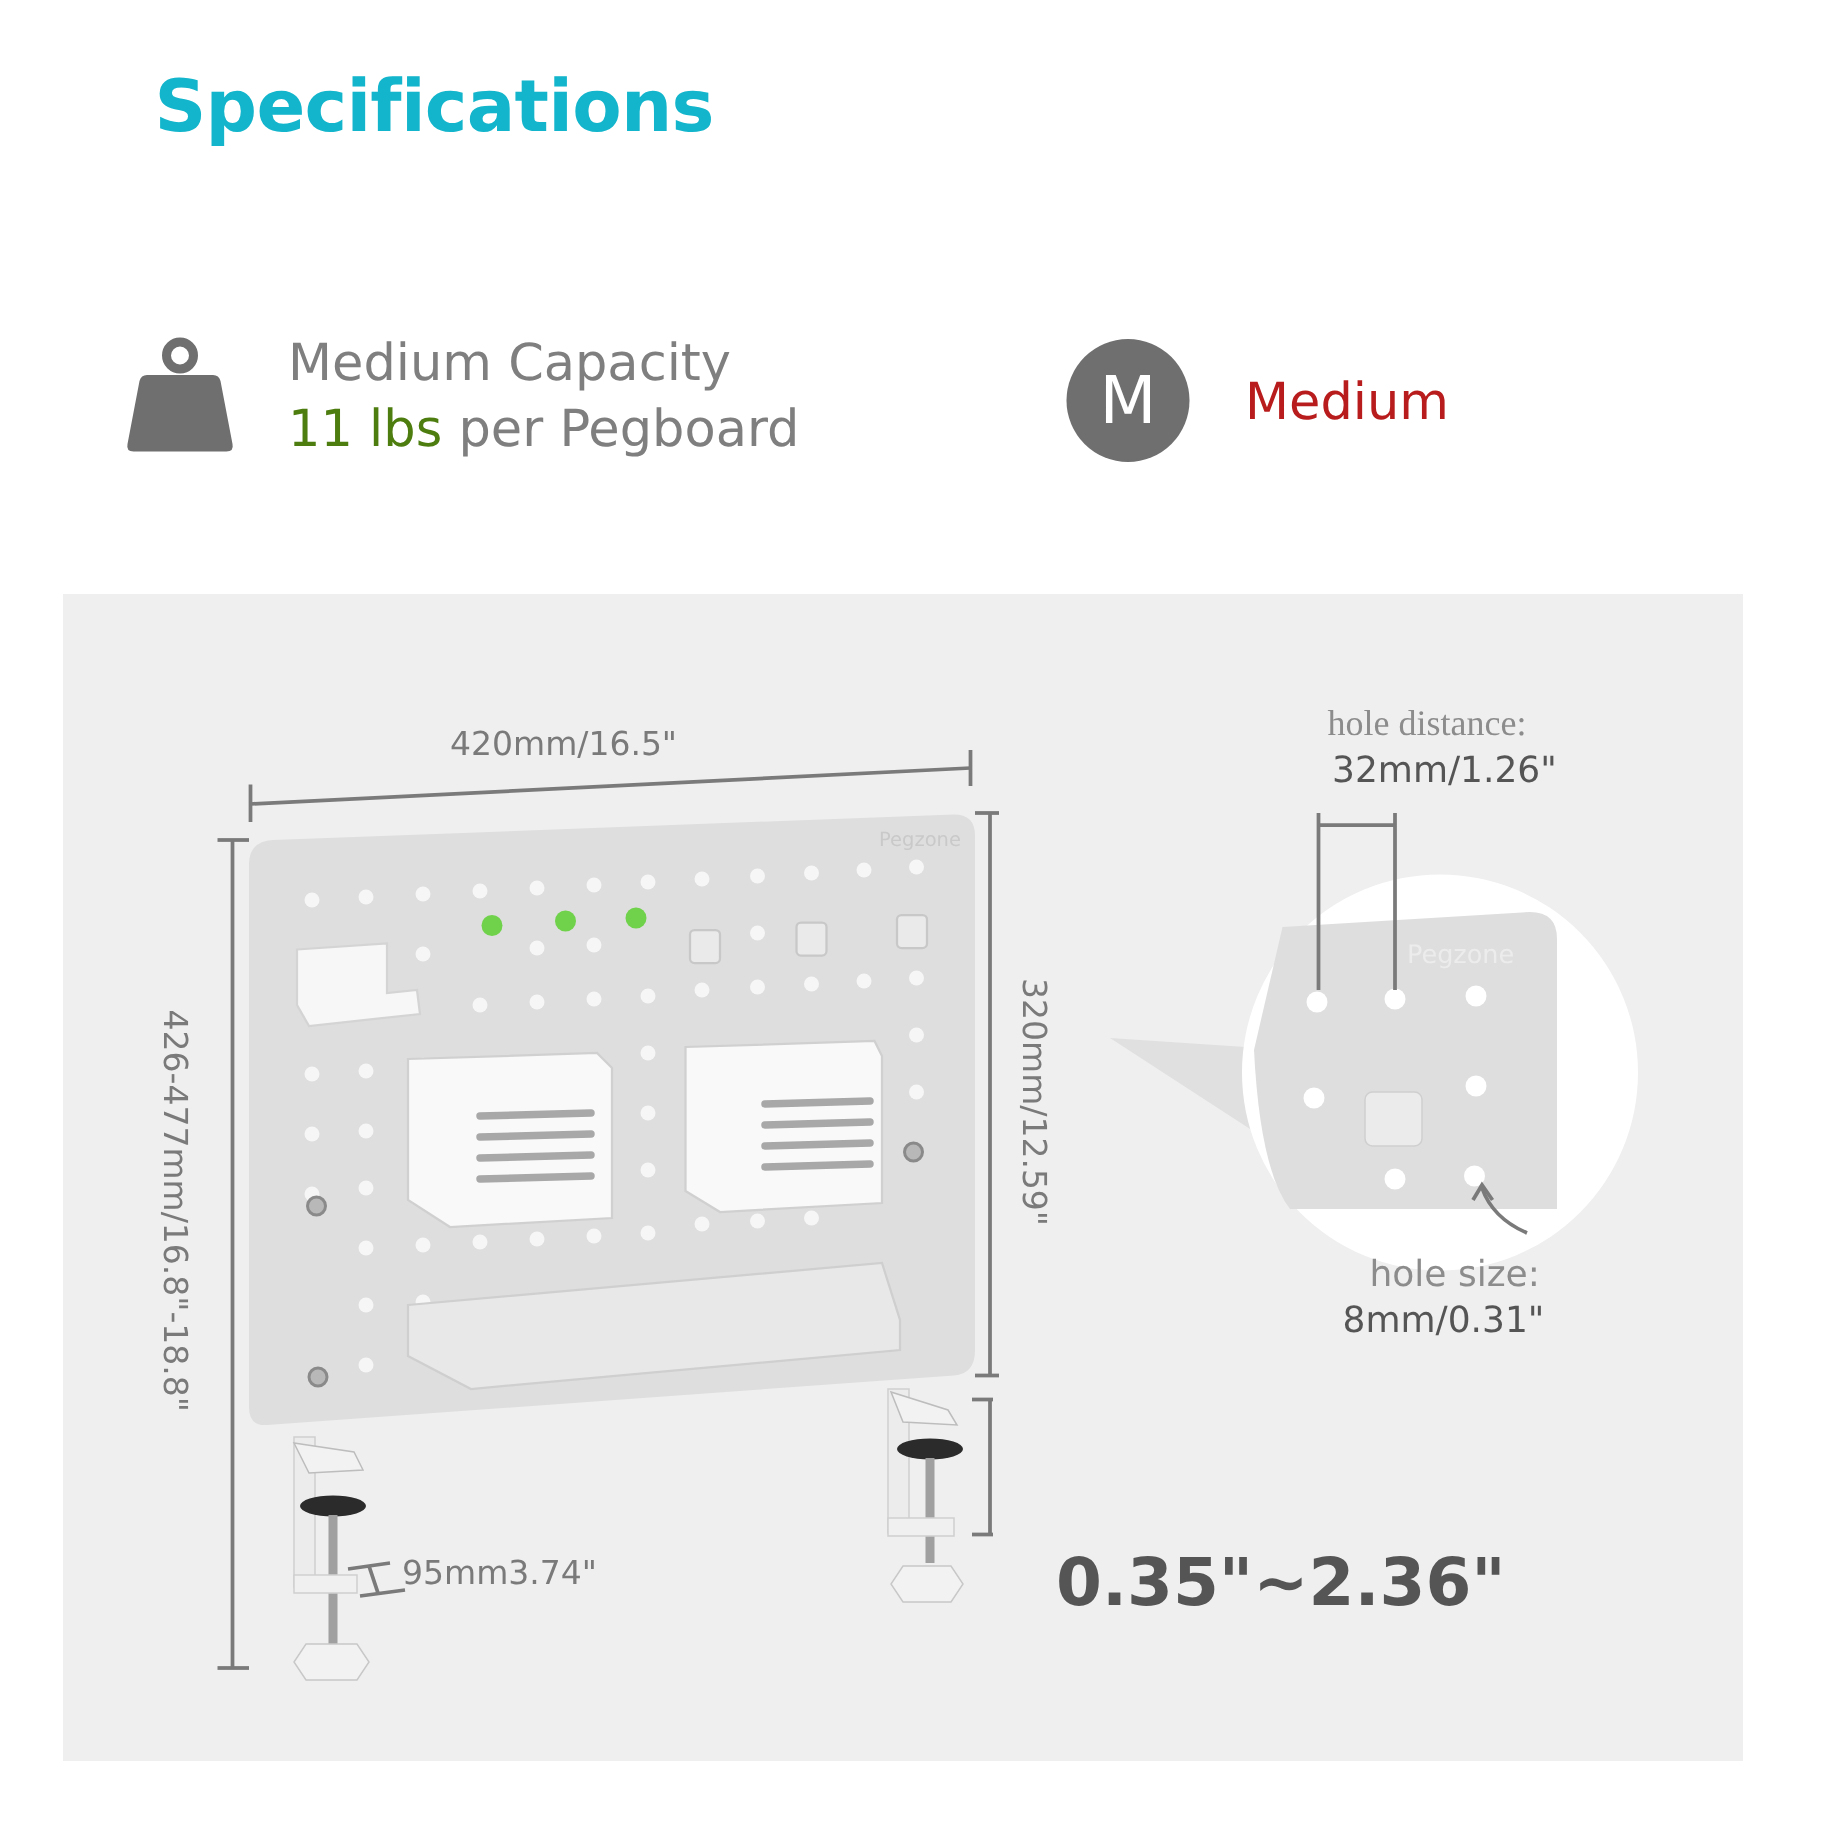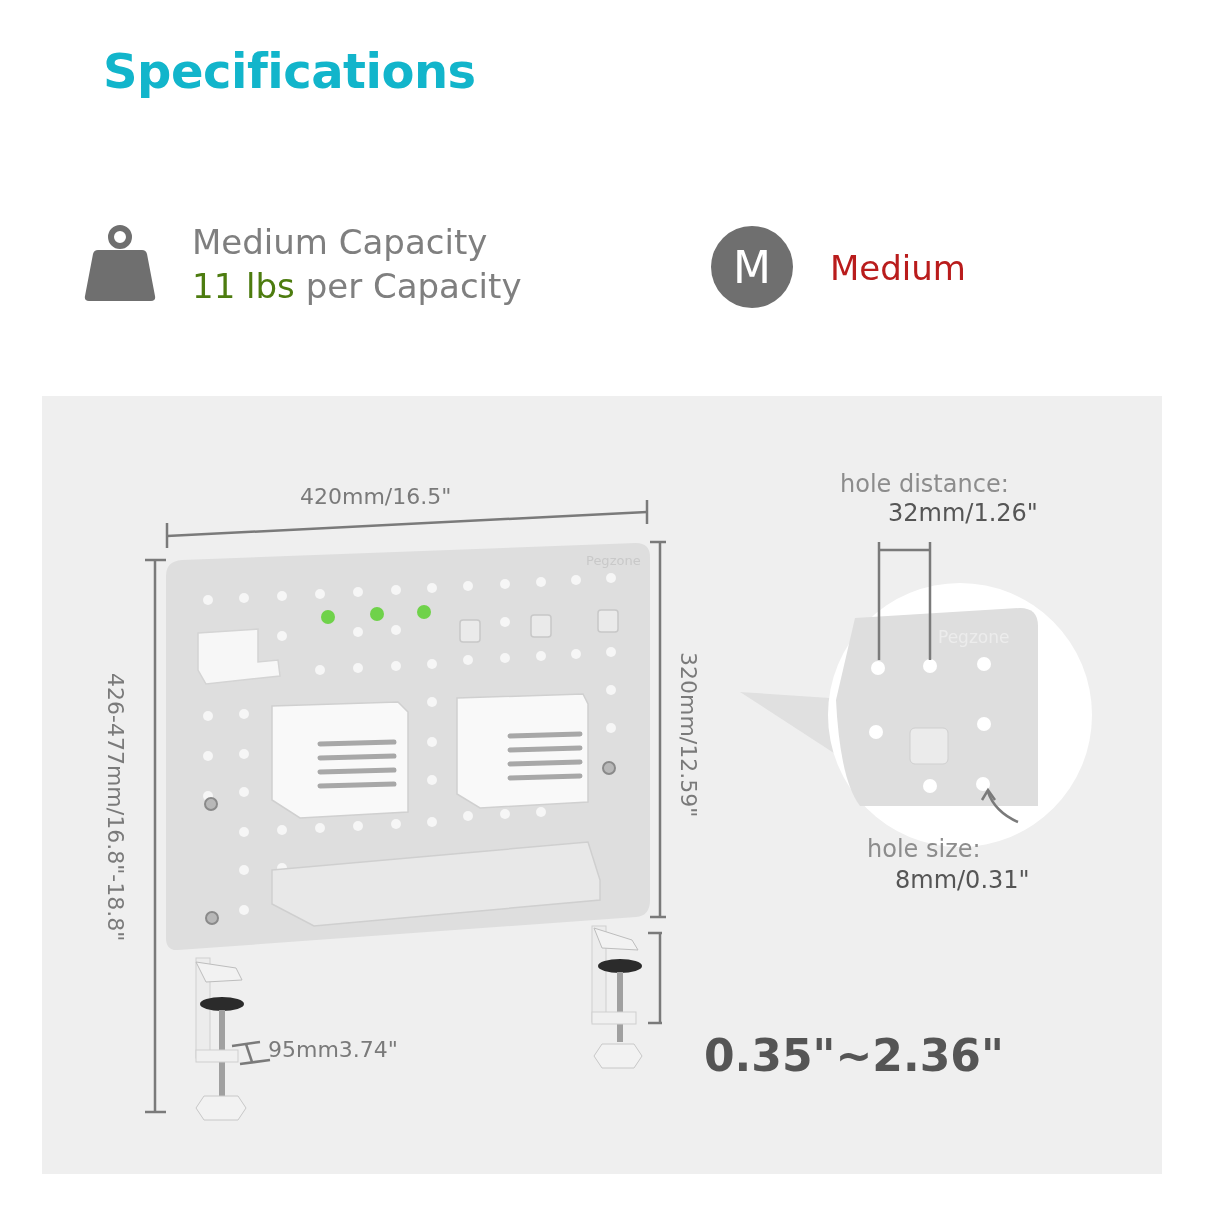--- a/index.html
+++ b/index.html
@@ -34,23 +34,23 @@
   .h-label {
     left: 103px; top: 673px; transform-origin: left top; transform: rotate(90deg) translateY(-100%);
     width: 380px;
   }
   .h2-label {
     left: 676px; top: 652px; transform-origin: left top; transform: rotate(90deg) translateY(-100%);
     width: 240px;
   }
   .clamp-label { left: 268px; top: 1037px; }
 
-  .hd-label { left: 840px; top: 470px; font-size: 24px; color: #8c8c8c; }
+  .hd-label { left: 885px; top: 470px; font-size: 24px; color: #8c8c8c; font-family: Liberation Serif, serif; }
   .hd-value { left: 888px; top: 499px; font-size: 24px; color: #555555; }
-  .hs-label { left: 867px; top: 835px; font-size: 24px; color: #8c8c8c; }
+  .hs-label { left: 913px; top: 835px; font-size: 24px; color: #8c8c8c; }
   .hs-value { left: 895px; top: 866px; font-size: 24px; color: #555555; }
 
   .thick-label {
     left: 704px; top: 938px; font-size: 34px; color: #1ec6dc; line-height: 42px;
   }
   .thick-value {
     left: 704px; top: 1030px; font-size: 44px; font-weight: bold; color: #555555;
   }
 
   svg { display: block; }
@@ -60,21 +60,21 @@
 
 <div class="abs title">Specifications</div>
 
 <div class="abs weight-icon">
   <svg width="72" height="78" viewBox="0 0 72 78">
     <circle cx="36" cy="13" r="9" fill="none" stroke="#6f6f6f" stroke-width="6"></circle>
     <path d="M14 26 H58 Q62 26 63 30 L71 72 Q72 77 67 77 H5 Q0 77 1 72 L9 30 Q10 26 14 26 Z" fill="#6f6f6f"></path>
   </svg>
 </div>
 <div class="abs wc-label">Medium Capacity</div>
-<div class="abs wc-value"><span class="accent">11 lbs</span><span> per Capacity</span></div>
+<div class="abs wc-value"><span class="accent">11 lbs</span><span> per Pegboard</span></div>
 
 <div class="abs m-badge">M</div>
 <div class="abs m-label">Medium</div>
 
 <div class="abs panel"></div>
 
 <svg class="abs" style="left:0;top:0" width="1214" height="1214">
 
   <g stroke="#7a7a7a" stroke-width="2.5" fill="none">
     <line x1="167" y1="536" x2="647" y2="512"></line>

